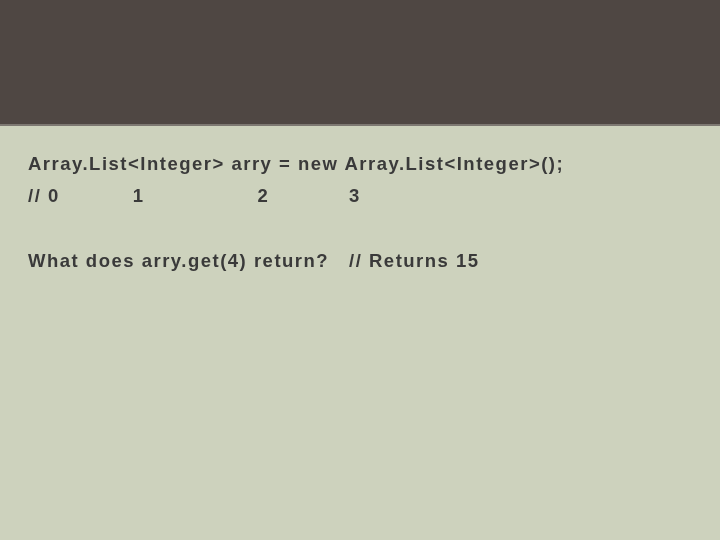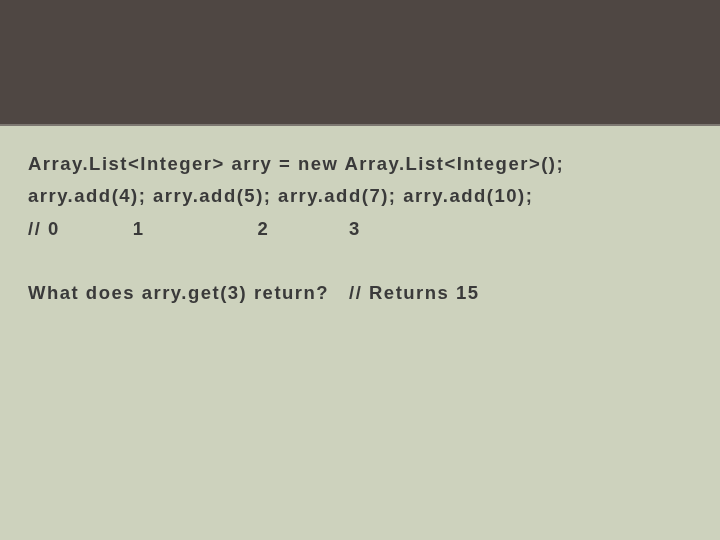--- a/index.html
+++ b/index.html
@@ -30,17 +30,16 @@
   .gap { height: 32px; }
 </style>
 </head>
 <body>
 
 <div class="header-bar"></div>
 <div class="divider"></div>
 
 <div class="content">
   <div class="row">Array.List&lt;Integer&gt; arry = new Array.List&lt;Integer&gt;();</div>
-  <div class="row">arry.add(4); arry.add(5); arry.add(7); arry.add(10);</div>
   <div class="row">// 0           1                 2            3</div>
   <div class="gap"></div>
-  <div class="row"><span>What does arry.get(3) return?</span>   <span>// Returns 15</span></div>
+  <div class="row"><span>What does arry.get(4) return?</span>   <span>// Returns 15</span></div>
 </div>
 
 </body></html>

